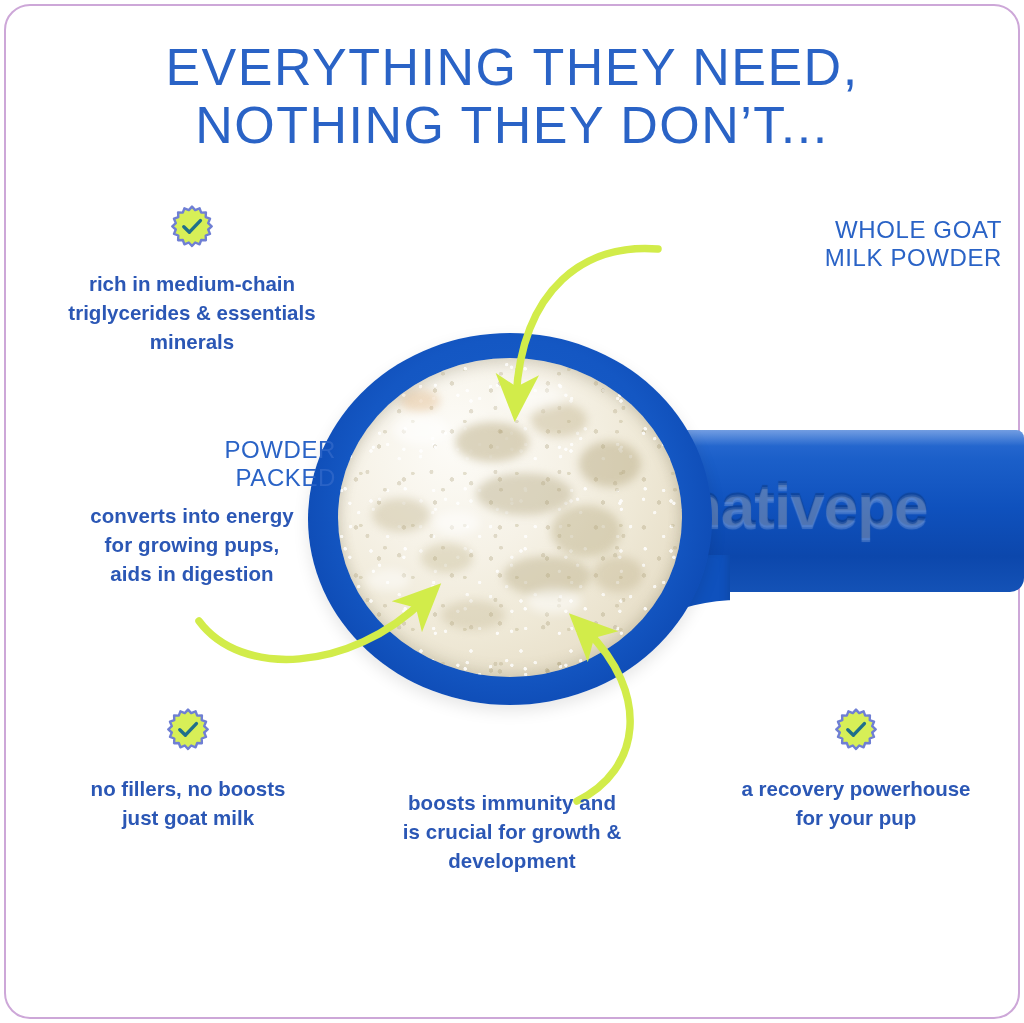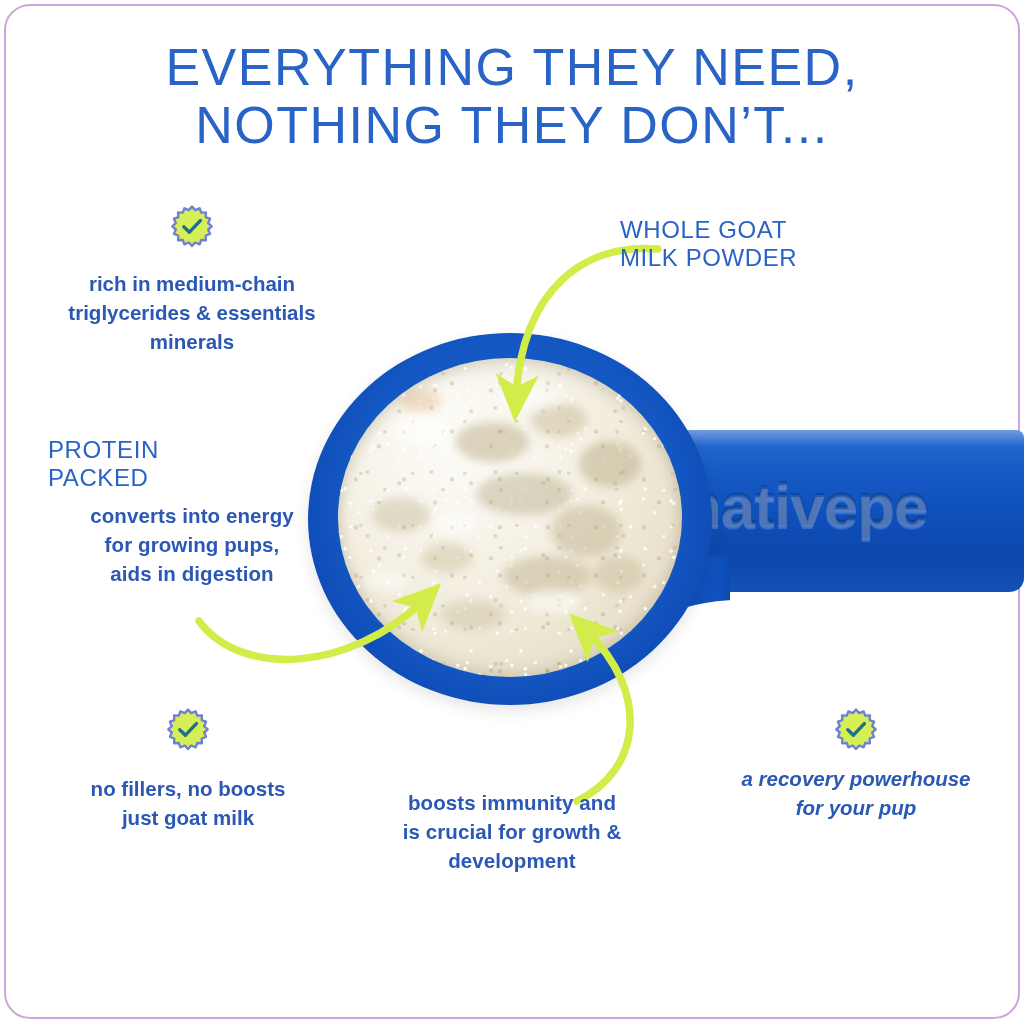--- a/index.html
+++ b/index.html
@@ -191,21 +191,21 @@
 
   
   .callout { position: absolute; }
   .callout .head {
     color: #2a63c6;
     font-family: "Liberation Sans", sans-serif;
     font-weight: 400;
     font-size: 24px;
     letter-spacing: .6px;
     line-height: 1.18;
-    text-align: left;
+    text-align: right;
   }
   .callout .body {
     color: #2b57b5;
     font-family: "Liberation Sans", sans-serif;
     font-weight: 700;
     font-size: 20.5px;
     line-height: 1.42;
     text-align: center;
     letter-spacing: .1px;
   }
@@ -287,21 +287,21 @@
 
   <div class="callout" style="left:620px;top:216px;width:382px;">
     <div class="head">
       <span class="l">WHOLE GOAT</span>
       <span class="l">MILK POWDER</span>
     </div>
   </div>
 
   <div class="callout" style="left:48px;top:436px;width:288px;">
     <div class="head">
-      <span class="l">PROTEIN</span>
+      <span class="l">POWDER</span>
       <span class="l">PACKED</span>
     </div>
     <div class="body" style="margin-top:8px;">
       <span class="l">converts into energy</span>
       <span class="l">for growing pups,</span>
       <span class="l">aids in digestion</span>
     </div>
   </div>
 
   <div class="callout" style="left:368px;top:780px;width:288px;">
@@ -342,19 +342,19 @@
   </div>
 
   <div class="feature" style="left:700px;top:708px;width:312px;">
     <svg class="badge" style="position:relative;left:0;display:inline-block;" viewBox="0 0 44 44">
       <path d="M22 1.6 L25.2 5.1 L29.6 3.3 L31.2 7.6 L35.9 7.4 L35.7 12.1 L40 13.7 L38.2 18.1
                L41.7 21.3 L38.2 24.5 L40 28.9 L35.7 30.5 L35.9 35.2 L31.2 35 L29.6 39.3 L25.2 37.5
                L22 41 L18.8 37.5 L14.4 39.3 L12.8 35 L8.1 35.2 L8.3 30.5 L4 28.9 L5.8 24.5
                L2.3 21.3 L5.8 18.1 L4 13.7 L8.3 12.1 L8.1 7.4 L12.8 7.6 L14.4 3.3 L18.8 5.1 Z" fill="#d7ef57" stroke="#6f7fd4" stroke-width="2.4" stroke-linejoin="round"></path>
       <path d="M13.8 21.8 L19.4 27.2 L30.4 15.6" fill="none" stroke="#1f6f8b" stroke-width="3.4" stroke-linecap="round" stroke-linejoin="round"></path>
     </svg>
-    <div class="body" style="margin-top:8px;font-style:italic;">
+    <div class="body" style="margin-top:18px;">
       <span class="l">a recovery powerhouse</span>
       <span class="l">for your pup</span>
     </div>
   </div>
 
 </div>
 
 </body></html>

